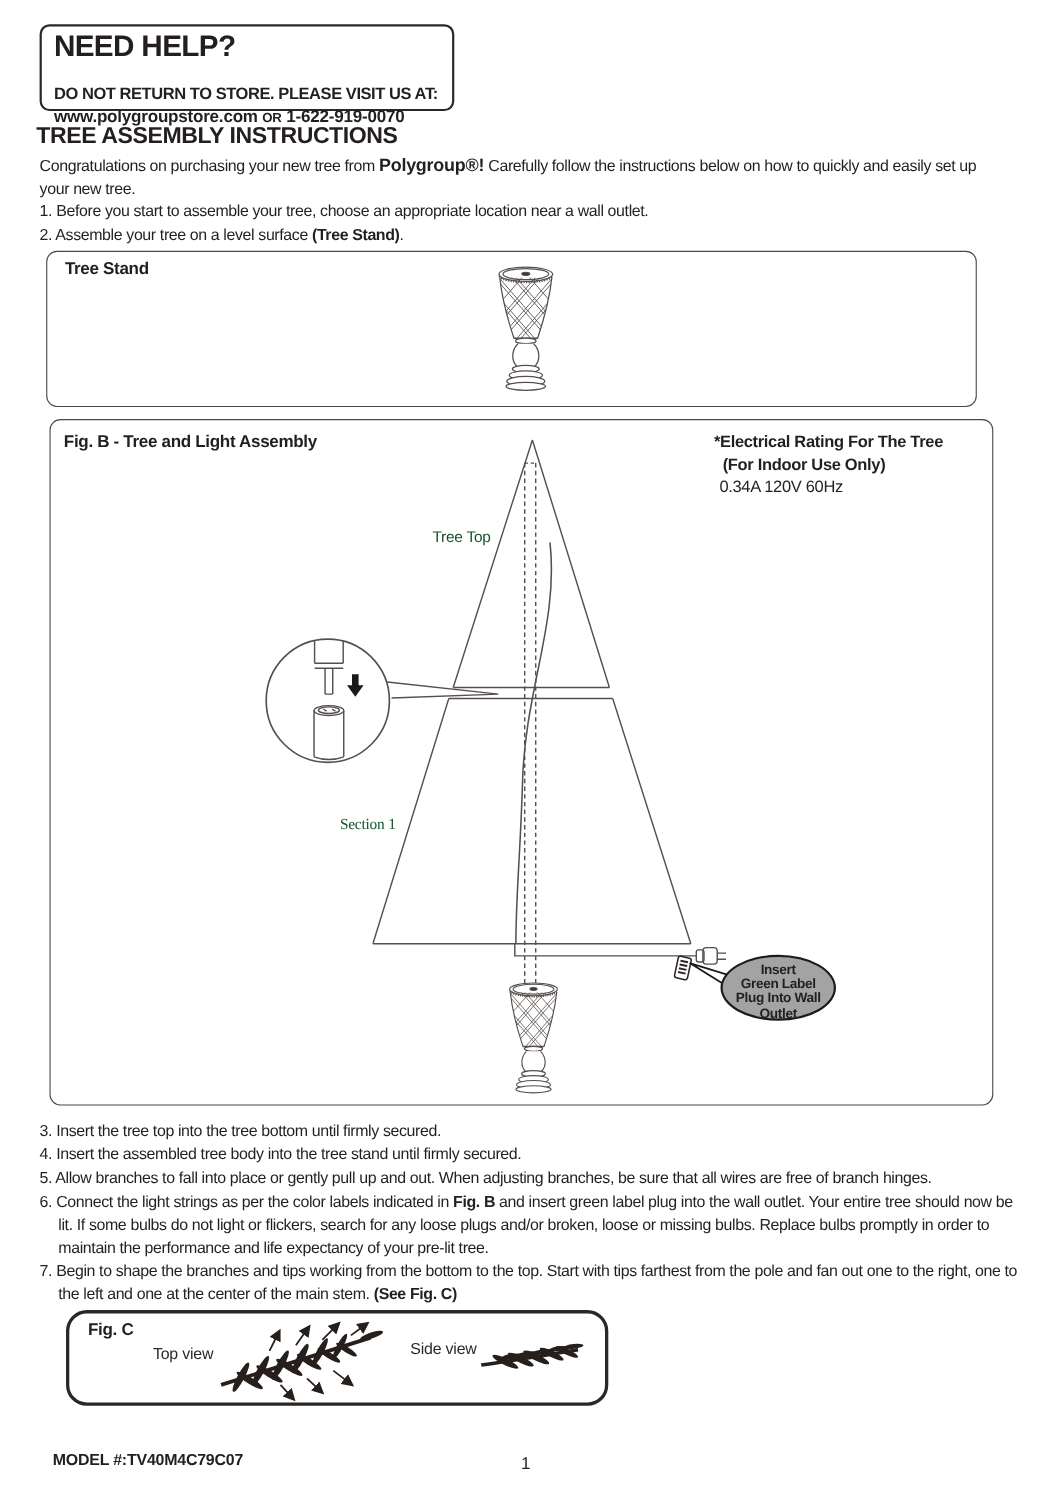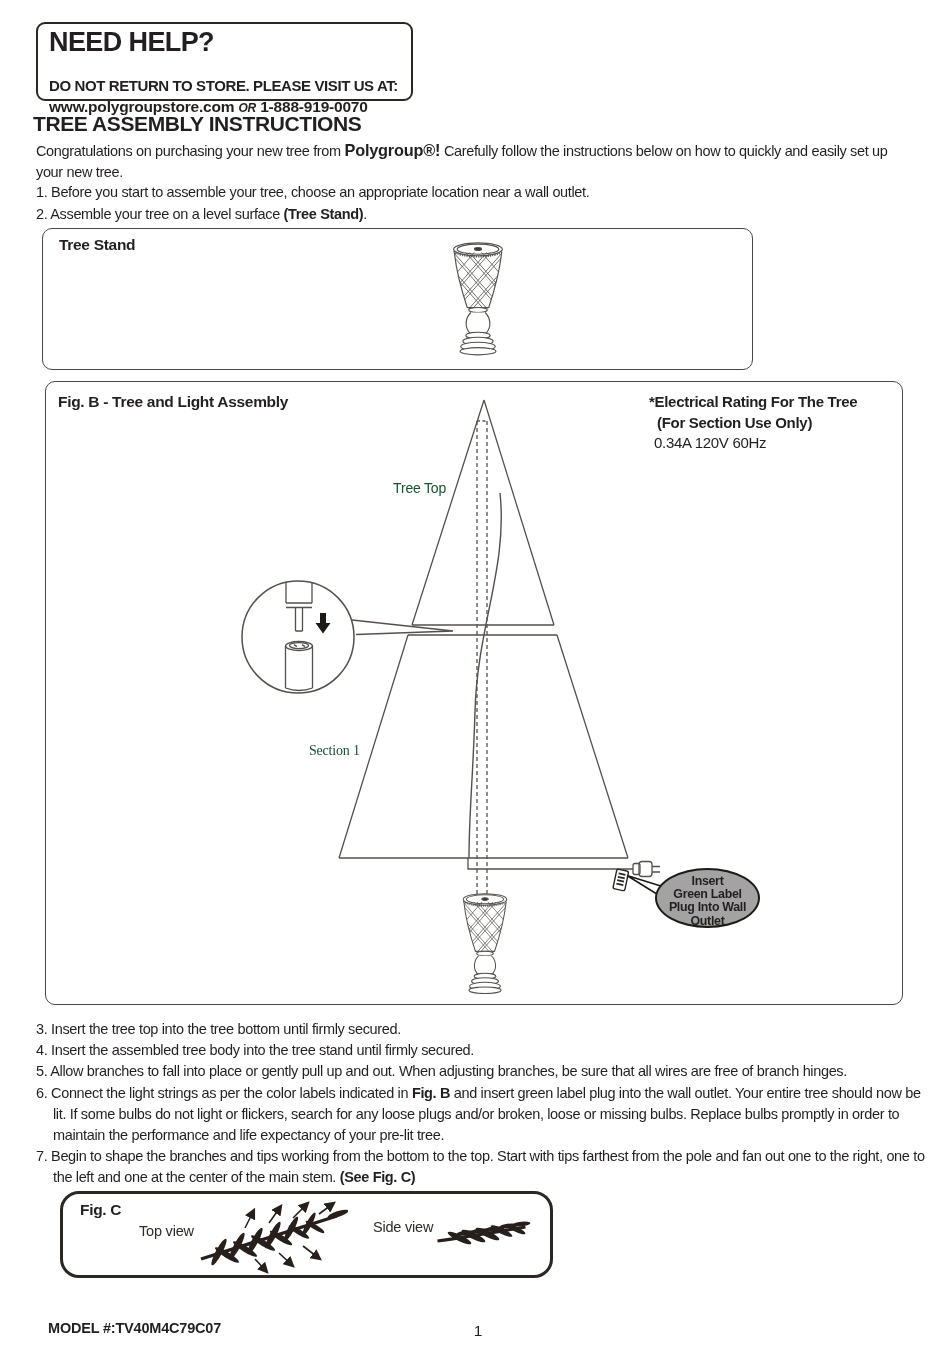--- a/index.html
+++ b/index.html
@@ -13,21 +13,21 @@
   .bold { font-weight:bold; }
   .round-box { position:absolute; border:1.6px solid #4c4744; border-radius:10px; background:#fff; }
   .box-title { position:absolute; font-size:15.5px; font-weight:bold; letter-spacing:-0.3px; }
 
   
   .help-box { position:absolute; left:36px; top:22px; width:377px; height:79px;
     border:2.2px solid #2b2724; border-radius:9px; padding:3px 11px; }
   .help-title { font-size:27px; font-weight:bold; letter-spacing:-0.6px; line-height:30px; }
   .help-line2 { font-size:15px; font-weight:bold; letter-spacing:-0.4px; line-height:20px;margin-top:19px; }
   .help-line3 { font-size:15.5px; font-weight:bold; letter-spacing:-0.2px; line-height:22px; }
-  .help-or { font-size:12px;font-style:italic; }
+  .help-or { font-size:12px; }
 
   .page-title { position:absolute; left:33px; top:112px; font-size:21px; font-weight:bold; letter-spacing:-0.4px; }
 
   .step { position:absolute; left:36px; width:892px; }
   .hang { padding-left:17px; text-indent:-17px; }
   .brand { font-weight:bold; font-size:16.3px; letter-spacing:-0.2px; }
 
   
   .figb-rating { position:absolute; left:603px; top:10px; font-size:15px; letter-spacing:-0.3px; line-height:20.5px; }
   .figb-rating .r1 { font-weight:bold; }
@@ -79,33 +79,33 @@
       <ellipse cx="50" cy="141" rx="21" ry="5.5"></ellipse>
       <ellipse cx="50" cy="148.5" rx="24" ry="6"></ellipse>
       <ellipse cx="50" cy="155" rx="25" ry="5"></ellipse>
     </g>
   </symbol>
 </svg>
 
 <div class="help-box">
   <div class="help-title">NEED HELP?</div>
   <div class="help-line2">DO NOT RETURN TO STORE. PLEASE VISIT US AT:</div>
-  <div class="help-line3"><span>www.polygroupstore.com</span> <span class="help-or">OR</span> <span>1-888-919-0070</span></div>
+  <div class="help-line3"><span>www.polygroupstore.com</span> <span class="help-or">OR</span> <span>1-622-919-0070</span></div>
 </div>
 
 <div class="page-title">TREE ASSEMBLY INSTRUCTIONS</div>
 <div class="step body-text" style="top:140px; width:862px;">
   <span> Congratulations on purchasing your new tree from </span><span class="brand">Polygroup®!</span><span> Carefully follow the instructions below on how to quickly and easily set up your new tree.</span>
 </div>
 <div class="step body-text" style="top:182px;">1. Before you start to assemble your tree, choose an appropriate location near a wall outlet.</div>
 <div class="step body-text" style="top:204px;">
   <span>2. Assemble your tree on a level surface </span><span class="bold">(Tree Stand)</span><span>.</span>
 </div>
 
-<div class="round-box" style="left:42px; top:228px; width:711px; height:142px;">
+<div class="round-box" style="left:42px; top:228px; width:846px; height:142px;">
   <div class="box-title" style="left:16px; top:7px;">Tree Stand</div>
   <svg class="abs" style="left:397px; top:11px;" width="76" height="122" viewBox="0 0 100 170">
     <use href="#urn"></use>
   </svg>
 </div>
 
 <div class="round-box" style="left:45px; top:381px; width:858px; height:624px;">
   <svg class="abs" style="left:0; top:0;" width="856" height="621" viewBox="0 0 856 621">
     <g fill="none" stroke="#55504d" stroke-width="1.3">
 
@@ -139,21 +139,21 @@
         <path d="M571.5,492 h7 M571.5,495.5 h7 M571.5,499 h7 M571.5,502.5 h7" stroke="#2a2522" stroke-width="1.8"></path>
       </g>
 
       <path d="M618,505 L581,493.5 L622,519 Z" fill="#ffffff" stroke="#1d1a18" stroke-width="1.6"></path>
     </g>
     <use href="#urn" x="407" y="509" width="64" height="109"></use>
   </svg>
   <div class="box-title" style="left:12px; top:11px;">Fig. B - Tree and Light Assembly</div>
   <div class="figb-rating">
     <div class="r1">*Electrical Rating For The Tree</div>
-    <div class="r2">(For Section Use Only)</div>
+    <div class="r2">(For Indoor Use Only)</div>
     <div class="r3">0.34A 120V 60Hz</div>
   </div>
   <div class="diagram-label" style="left:300px; top:98px; width:100px; text-align:right;">Tree Top</div>
   <div class="diagram-label" style="left:263px; top:361px;font-family:Liberation Serif, serif;">Section 1</div>
   <div class="oval-callout">
     <div>Insert</div>
     <div>Green Label</div>
     <div>Plug Into Wall</div>
     <div>Outlet</div>
   </div>

